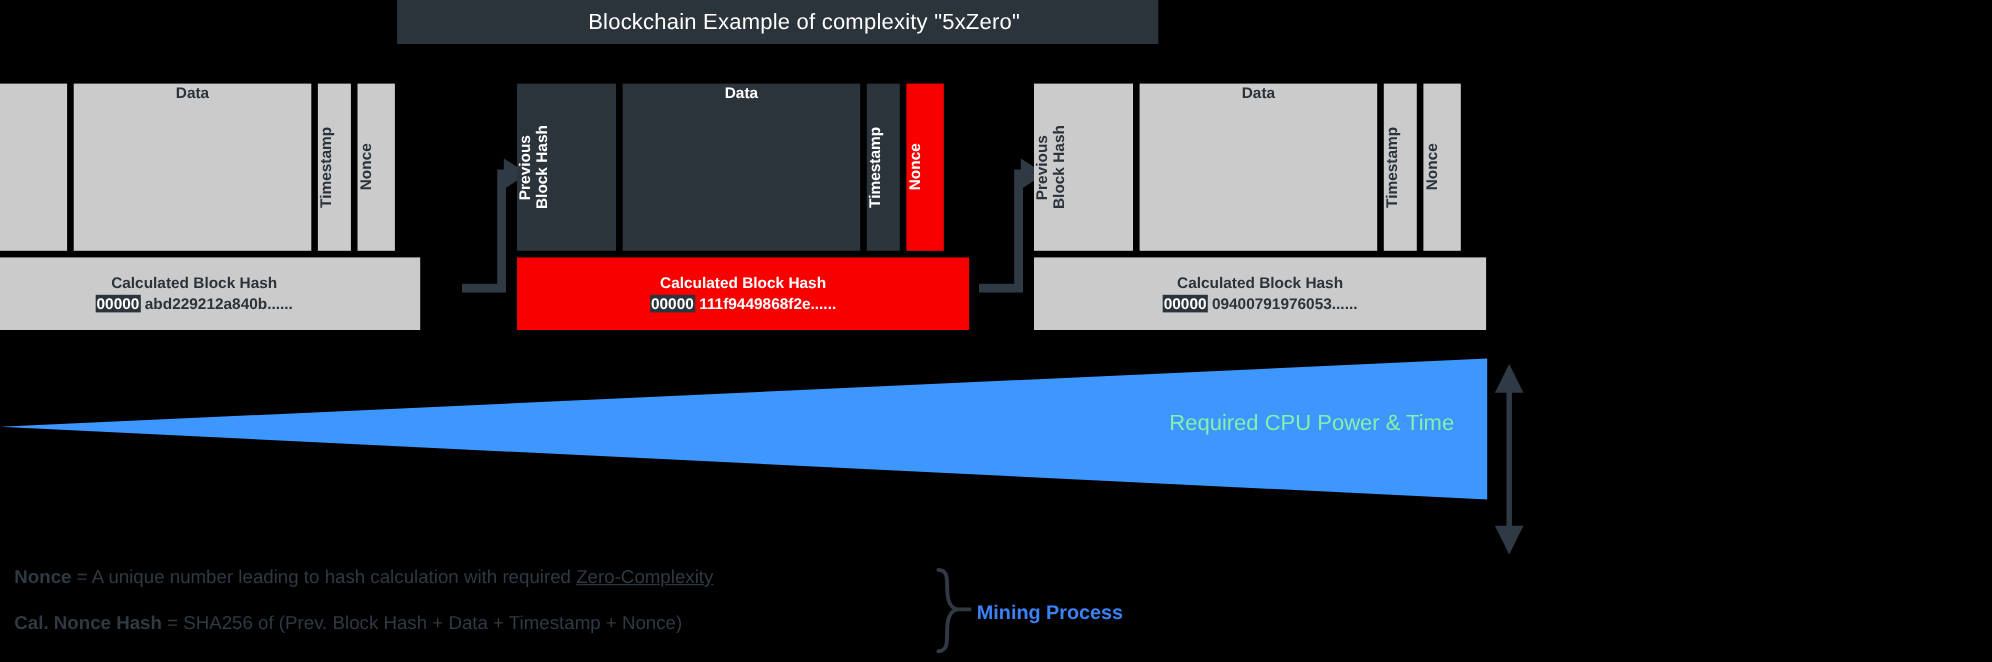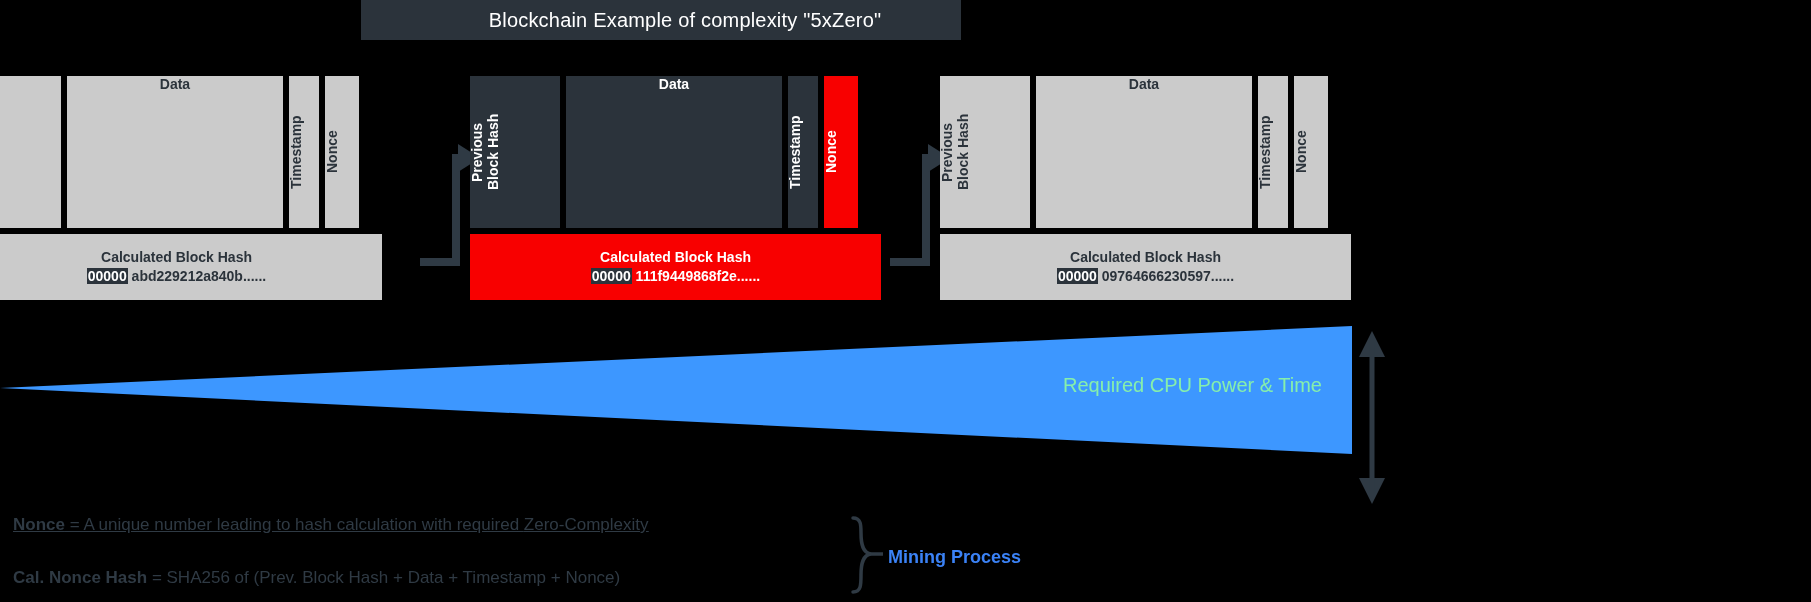--- a/index.html
+++ b/index.html
@@ -8,21 +8,21 @@
     background: #000000;
     font-family: "Liberation Sans", sans-serif;
     overflow: hidden;
   }
   #stage { position: relative; width: 1811px; height: 602px; }
 
   
   .title-bar {
     position: absolute;
     left: 361px; top: 0px;
-    width: 600px; height: 40px;
+    width: 692px; height: 40px;
     background: #2b333b;
     display: flex; align-items: center; justify-content: center;
     color: #ffffff;
     font-size: 20px;
     letter-spacing: 0.2px;
     white-space: nowrap;
     padding-left: 48px;
   }
 
   
@@ -103,21 +103,21 @@
   }
 
   
   .legend { position: absolute; left: 13px; top: 516px; }
   .legend-line {
     color: #2f3a44;
     font-size: 17px;
     white-space: nowrap;
     line-height: 1;
   }
-  .legend-line.l1 { margin-bottom: 36px; text-decoration: underline; }
+  .legend-line.l1 { margin-bottom: 25px; }
   .legend-line b { font-weight: bold; }
   .u { text-decoration: underline; }
 
   .brace { position: absolute; left: 845px; top: 515px; }
   .mining-label {
     position: absolute;
     left: 888px; top: 547px;
     color: #3b82f6;
     font-size: 18px;
     font-weight: bold;
@@ -198,21 +198,21 @@
       </div>
       <div class="cell vert ts">
         <span>Timestamp</span>
       </div>
       <div class="cell vert nonce">
         <span>Nonce</span>
       </div>
     </div>
     <div class="hash-row" style="width:411px;">
       <div>Calculated Block Hash</div>
-      <div class="hash-val"><span class="zeros">00000</span><span> 09764666230597......</span></div>
+      <div class="hash-val"><span class="zeros">00000</span><span> 09400791976053......</span></div>
     </div>
   </div>
 
   <svg class="wedge" viewBox="0 0 1355 140" preserveAspectRatio="none">
     <polygon points="0,68 1352,6 1352,134" fill="#3d97ff"></polygon>
   </svg>
   <div class="cpu-label">Required CPU Power &amp; Time</div>
 
   <svg class="vert-arrow" width="34" height="185" viewBox="0 0 34 185">
     <path d="M17 6 L 30 32 L 4 32 Z" fill="#2f3a44"></path>

